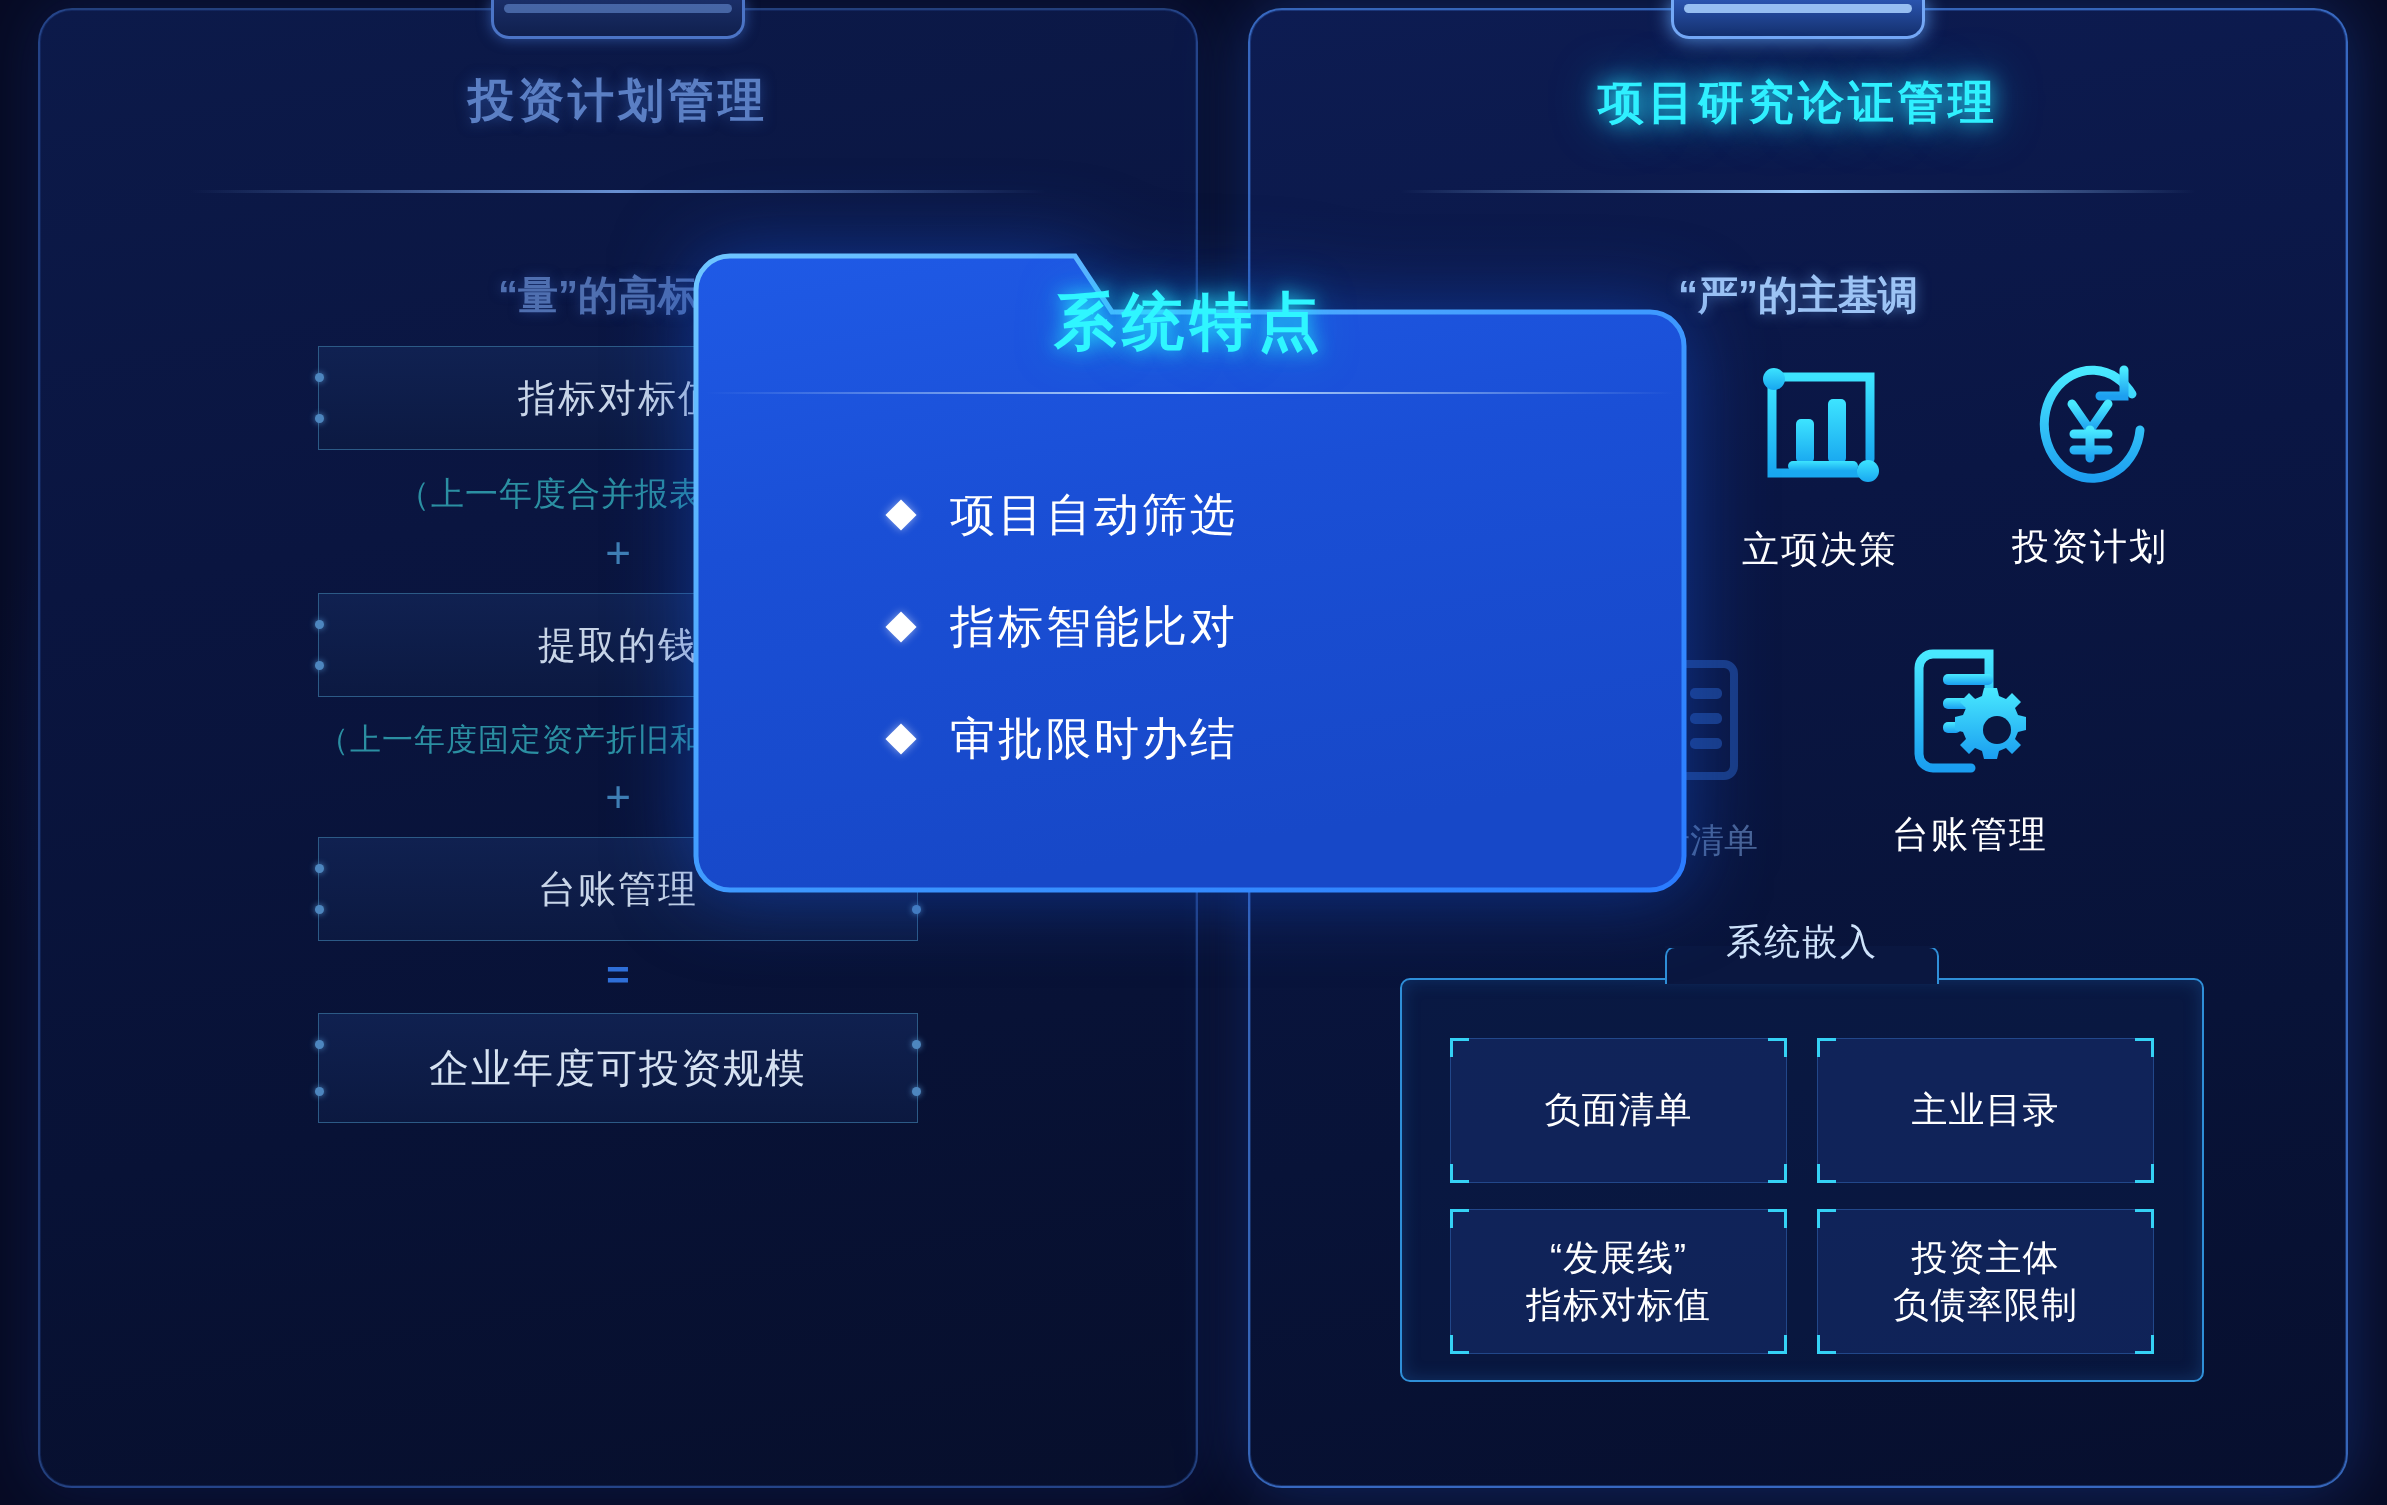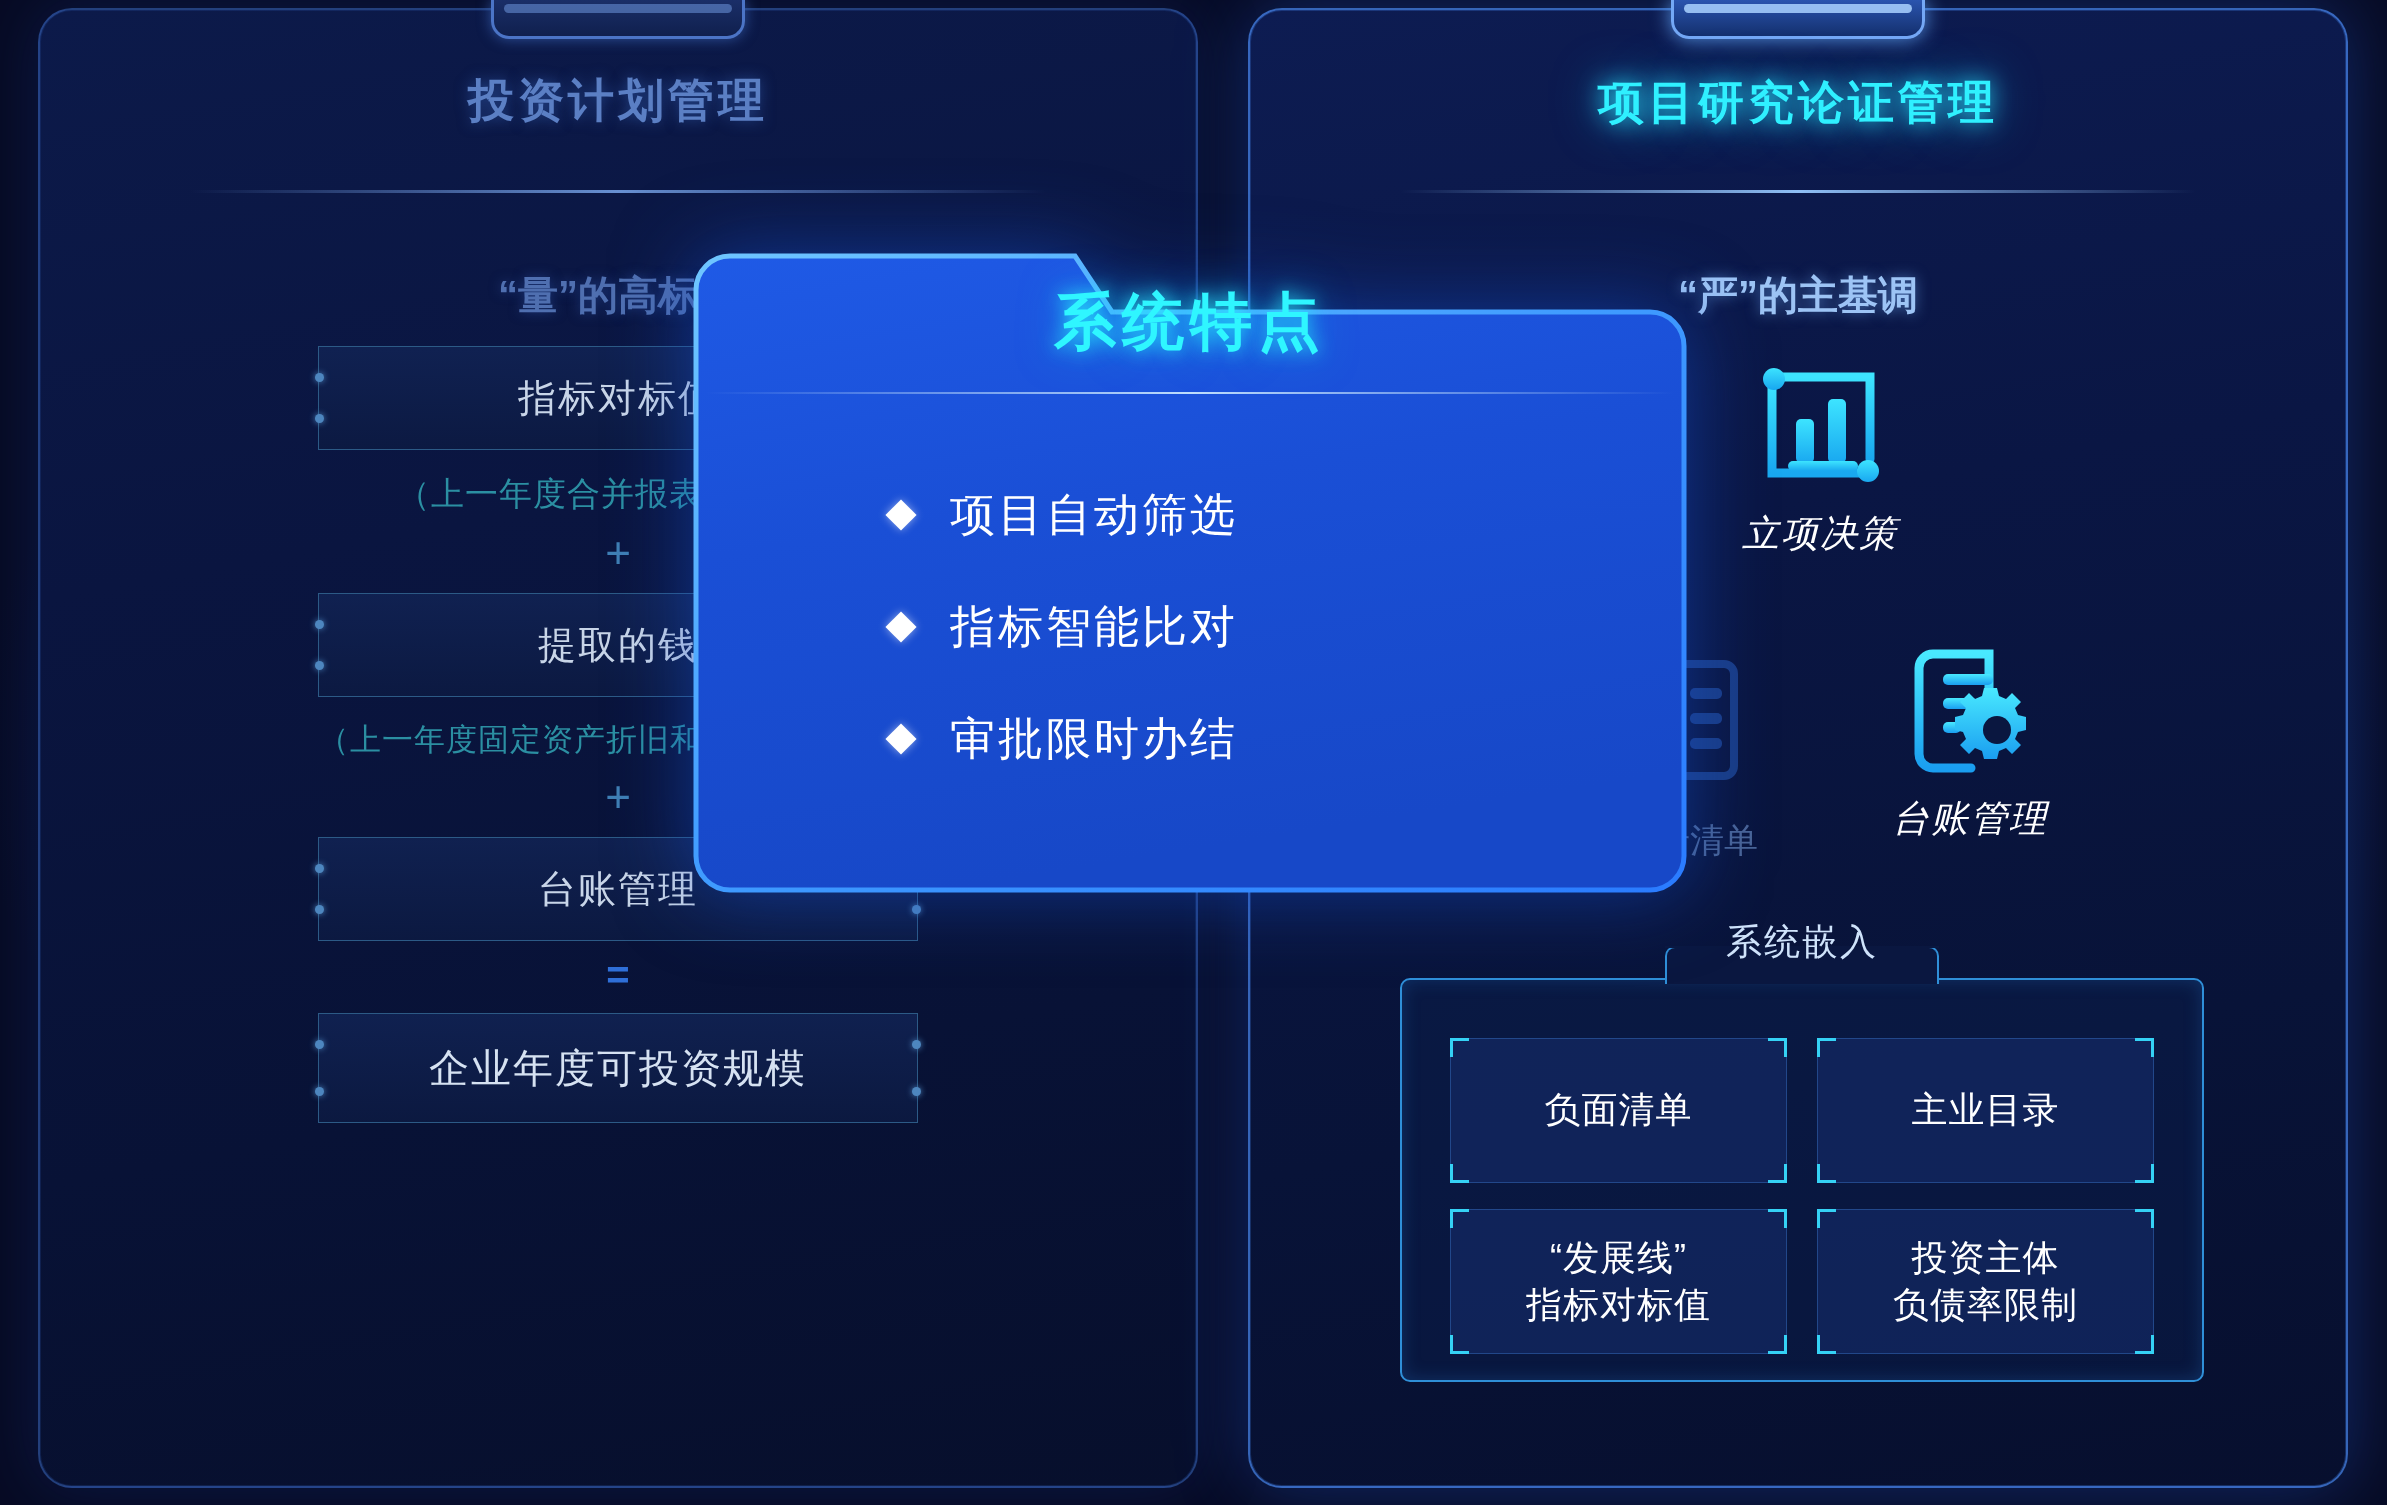--- a/index.html
+++ b/index.html
@@ -95,21 +95,21 @@
   .flow-note.wide{font-size:31px;}
   .flow-op{
     text-align:center;color:#3f7fb5;font-size:44px;font-weight:300;margin:14px 0 18px;line-height:1;
   }
   .flow-op.eq{color:#2f6fd8;font-weight:bold;font-size:40px;letter-spacing:0;}
 
   
   .ghost-item{position:absolute;text-align:center;}
   .ghost-item .glabel{color:#7fa6df;font-size:34px;margin-top:14px;opacity:.55;}
   .icon-item{position:absolute;text-align:center;}
-  .icon-item .ilabel{color:#ffffff;font-size:37px;letter-spacing:2px;font-style:italic;}
+  .icon-item .ilabel{color:#ffffff;font-size:37px;margin-top:16px;letter-spacing:2px;}
 
   
   .embed-box{
     position:absolute;left:1400px;top:978px;width:800px;height:400px;
     border:2px solid #2f8fd8;border-radius:10px;
     background:rgba(12,30,78,.45);
     box-shadow:0 0 18px rgba(40,130,220,.25) inset;
   }
   .embed-tab{
     position:absolute;top:-34px;left:50%;transform:translateX(-50%);
@@ -266,20 +266,37 @@
         <rect x="46" y="64" width="18" height="44" rx="5"></rect>
         <rect x="78" y="44" width="18" height="64" rx="5"></rect>
         <rect x="38" y="106" width="70" height="10" rx="5"></rect>
         <circle cx="24" cy="24" r="11"></circle>
         <circle cx="118" cy="116" r="11"></circle>
       </g>
     </svg>
     <div class="ilabel">立项决策</div>
   </div>
 
+  <div class="icon-item" style="left:1960px;top:352px;width:260px;">
+    <svg width="140" height="150" viewBox="0 0 140 150">
+      <defs>
+          <linearGradient id="gB" x1="0" y1="0" x2="0" y2="1">
+        <stop offset="0" stop-color="#49e9ff"></stop>
+            <stop offset="1" stop-color="#1d9ff0"></stop>
+          </linearGradient>
+        </defs>
+      <g fill="none" stroke="url(#gB)" stroke-width="9" stroke-linecap="round">
+        <path d="M112 42a48 54 0 1 0 8 36"></path>
+        <path d="M104 18v26H80"></path>
+        <path d="M52 52l18 26 18-26"></path>
+        <path d="M54 82h34M54 98h34M70 78v28"></path>
+      </g>
+    </svg>
+    <div class="ilabel">投资计划</div>
+  </div>
 
   <div class="icon-item" style="left:1840px;top:640px;width:260px;">
     <svg width="150" height="150" viewBox="0 0 150 150">
       <defs>
           <linearGradient id="gC" x1="0" y1="0" x2="0" y2="1">
         <stop offset="0" stop-color="#49e9ff"></stop>
             <stop offset="1" stop-color="#1a9ef0"></stop>
           </linearGradient>
         </defs>
       <path d="M38 14h56v40M38 14a14 14 0 0 0-14 14v86a14 14 0 0 0 14 14h38" fill="none" stroke="url(#gC)" stroke-width="9" stroke-linecap="round"></path>

